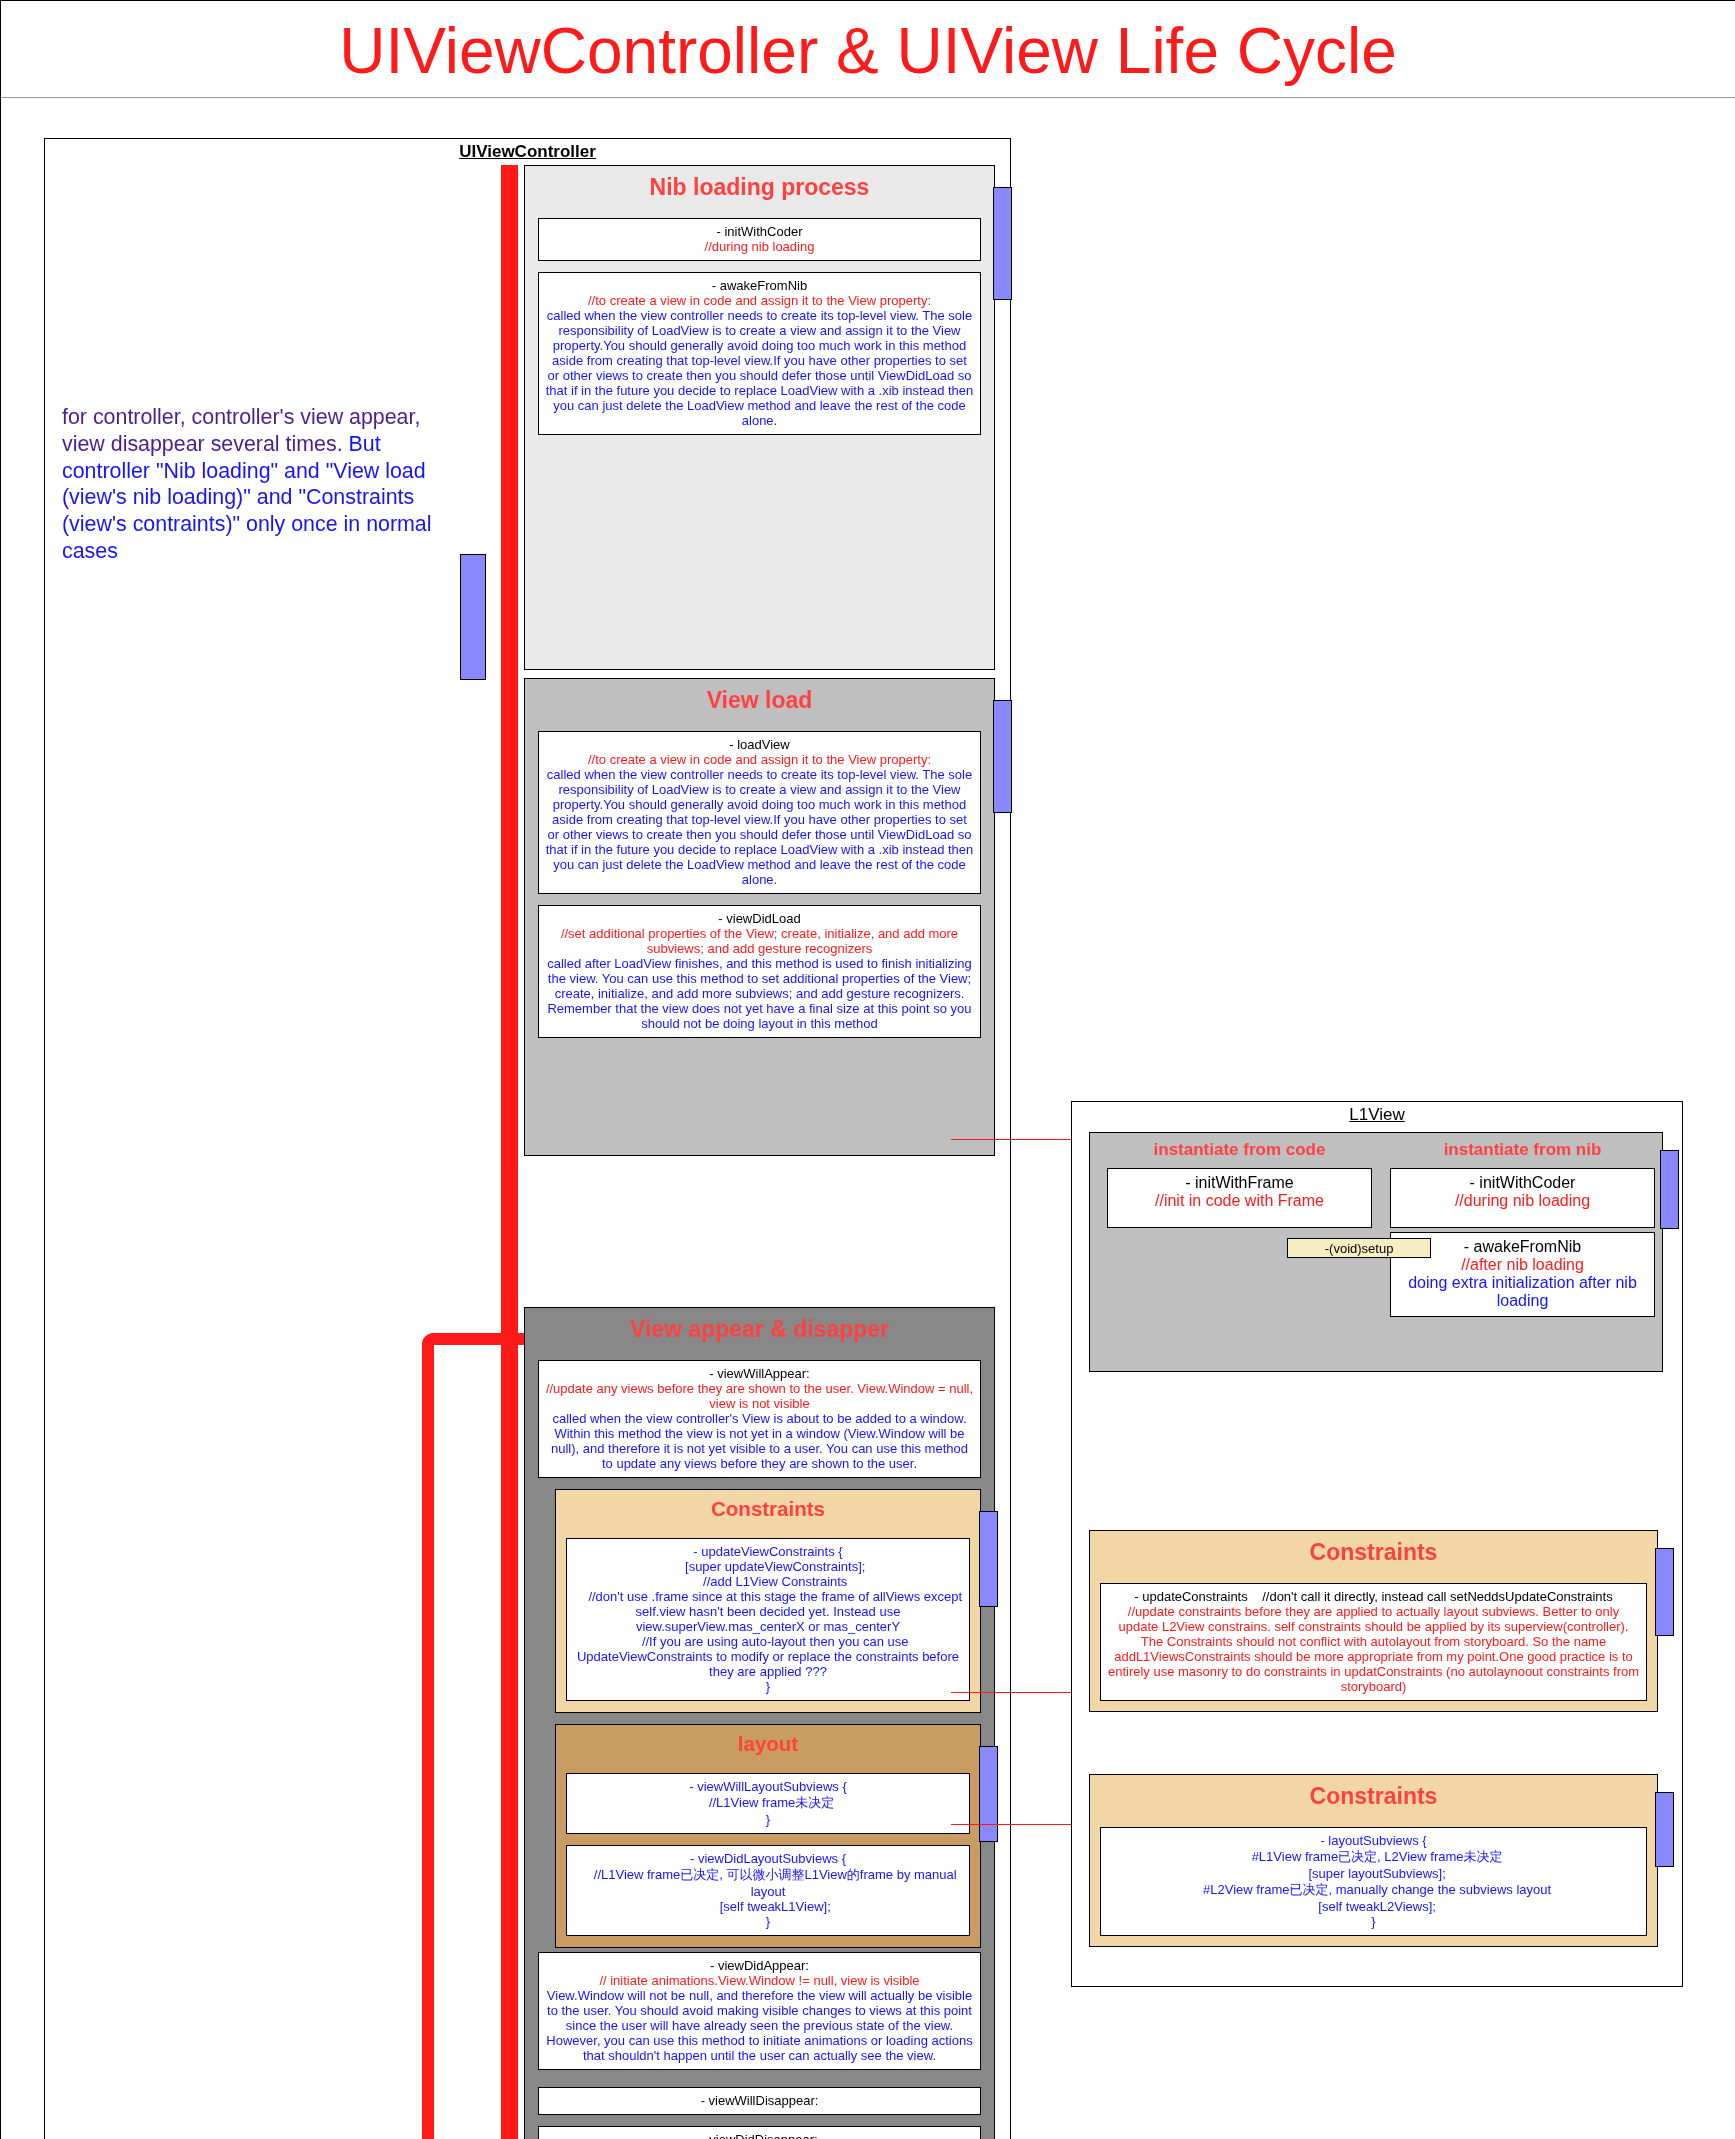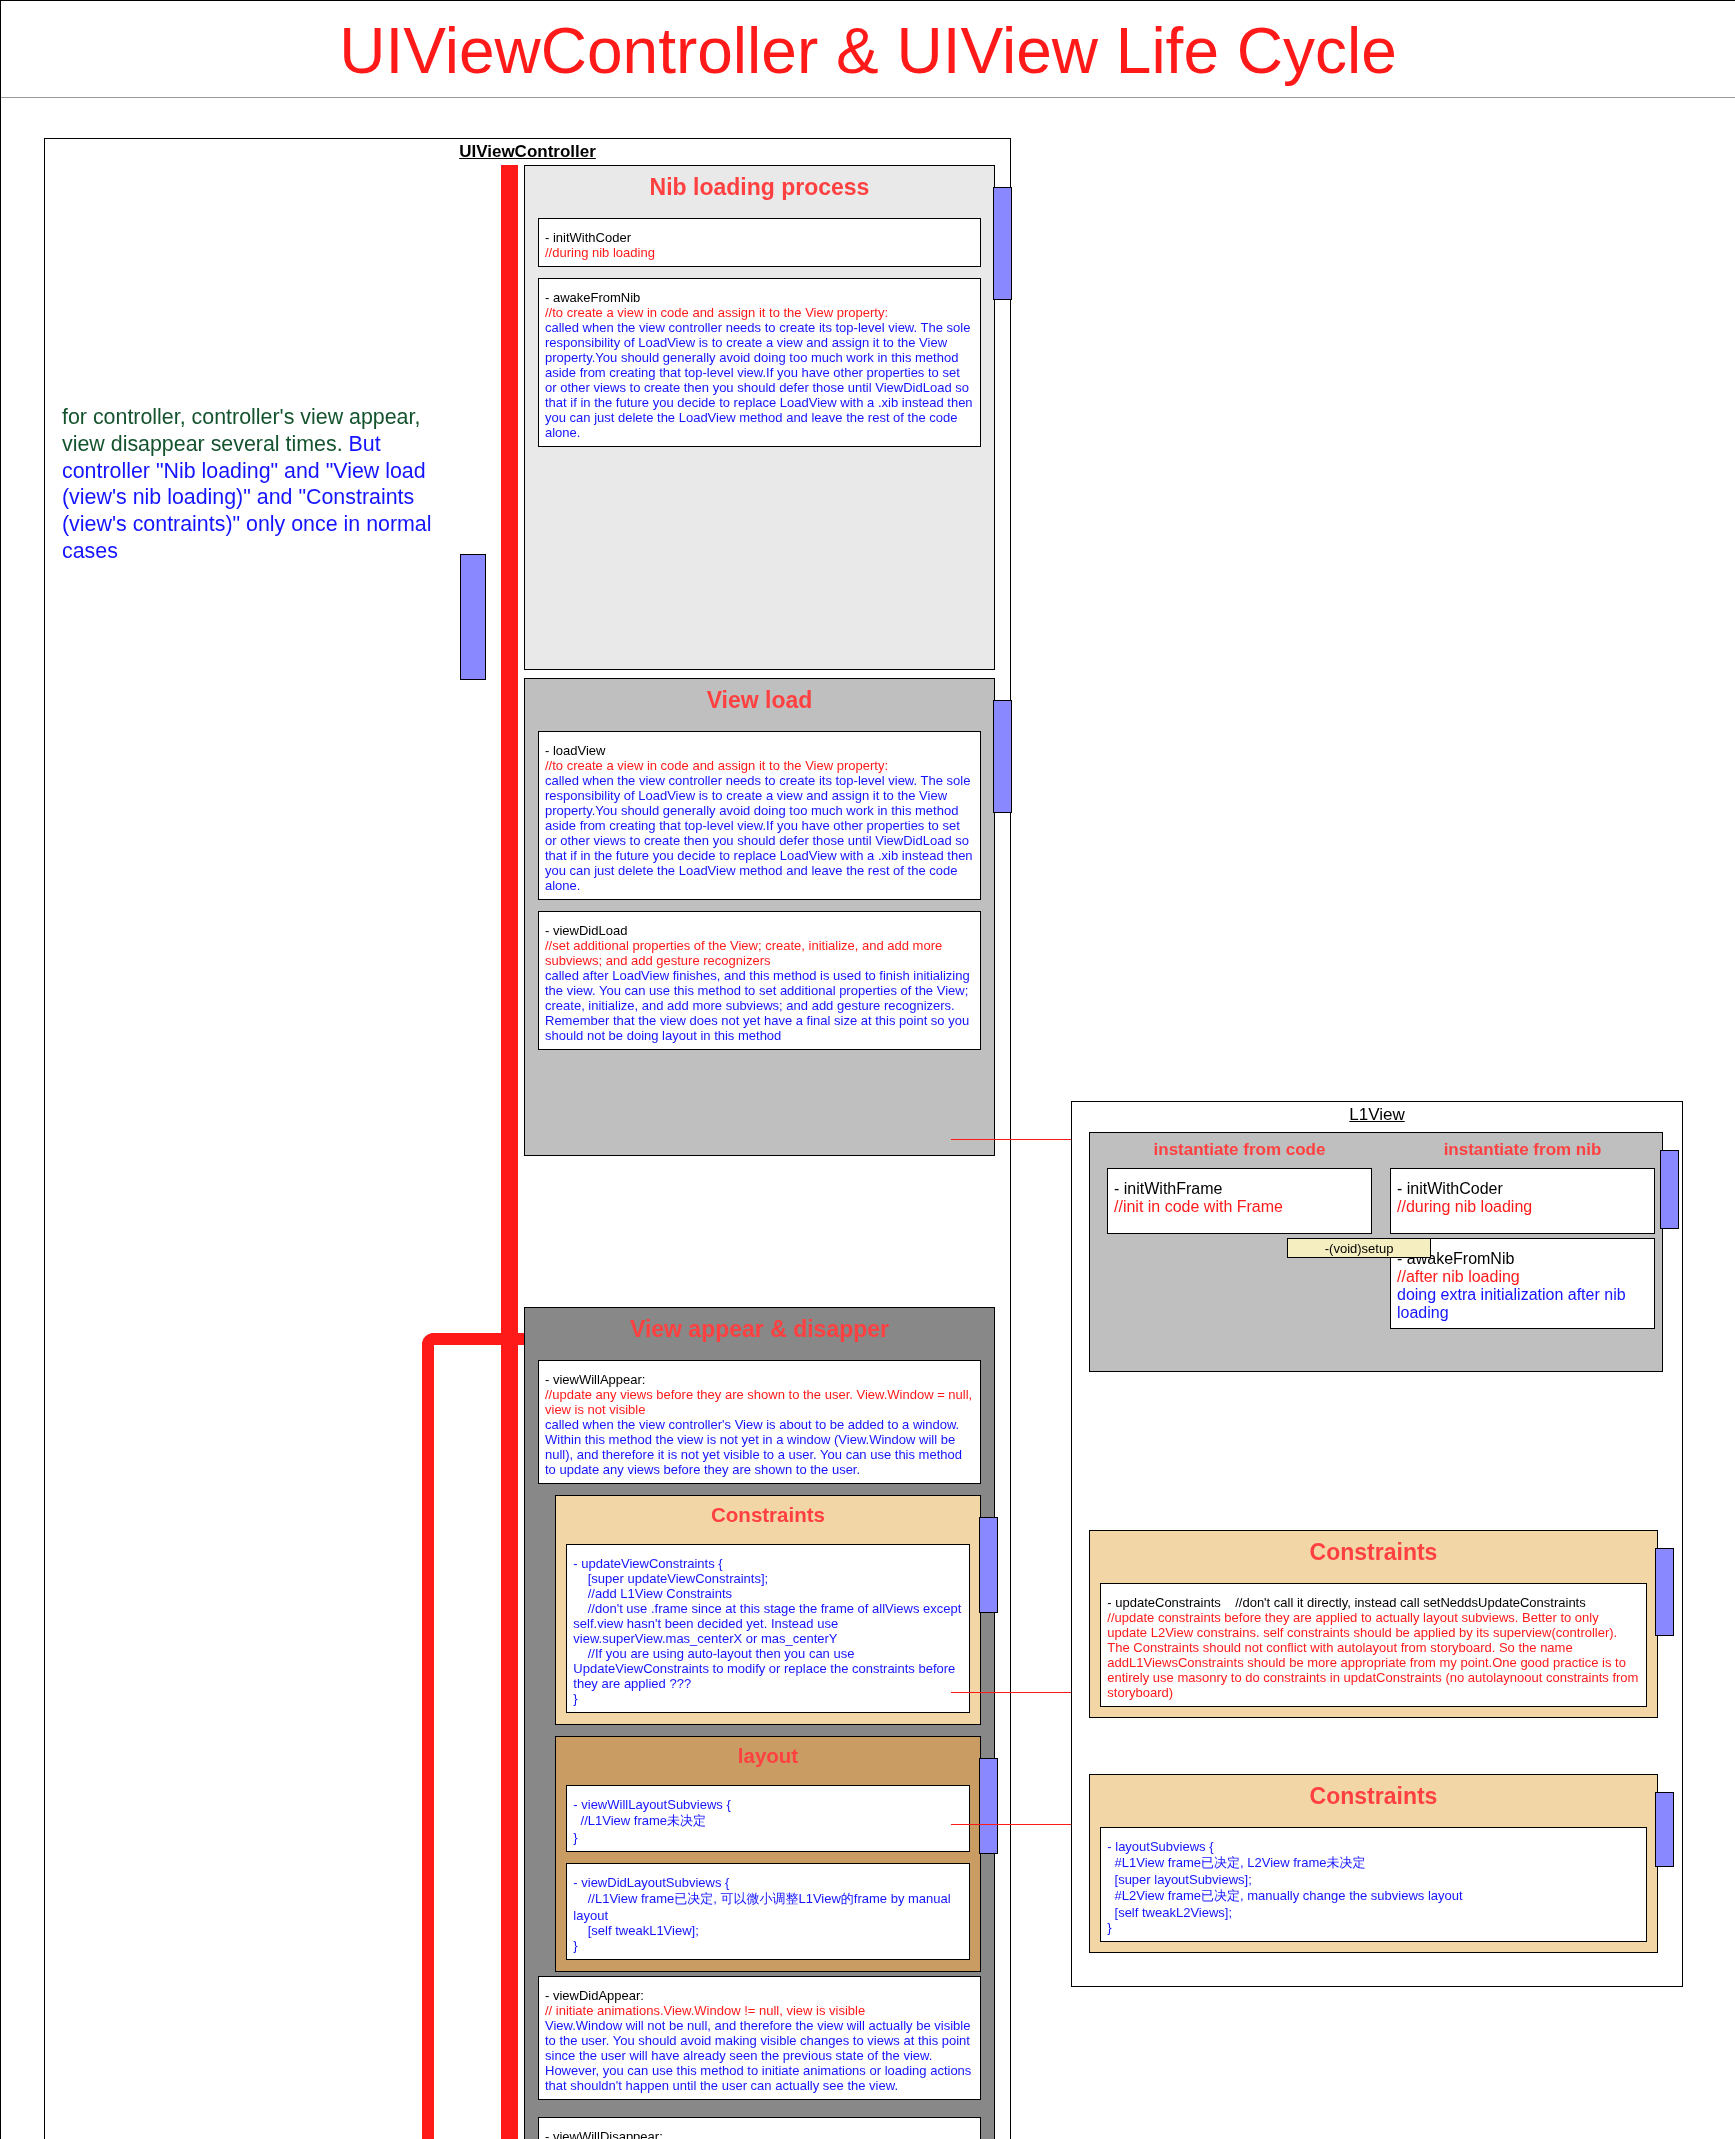--- a/index.html
+++ b/index.html
@@ -46,21 +46,21 @@
 
   
   .side-para {
     position: absolute;
     left: 17px;
     top: 265px;
     width: 389px;
     font-size: 21.4px;
     line-height: 1.25;
   }
-  .side-para .red { color: #14532d; }
+  .side-para .red { color: #4c1d95; }
   .side-para .blue { color: #1414ff; }
   .side-marker {
     position: absolute;
     left: 415px;
     top: 415px;
     width: 23.5px;
     height: 124px;
     background: #8a88ff;
     border: 0.9px solid #000;
   }
@@ -117,23 +117,24 @@
     position: absolute;
     right: -18px;
     width: 17px;
     background: #8a88ff;
     border: 0.9px solid #000;
   }
 
   .item {
     background: #fff;
     border: 0.9px solid #000;
-    padding: 11px 6px 6px 6px;
+    padding: 5px 6px 6px 6px;
     margin-top: 11px;
     font-size: 13px;
+    text-align: center;
   }
   .item .m   { color: #000; font-weight: 400; }
   .item .r   { color: #ff1a1a; }
   .item .b   { color: #1414ff; }
   .item .pre { white-space: pre-wrap; }
 
   
   .nib   { top: 26px;   height: 505px; background: #e9e9e9; }
   .nib .blue-bar { top: 21.4px; height: 111px; }
   .load  { top: 539px; height: 478px; background: #bfbfbf; }

